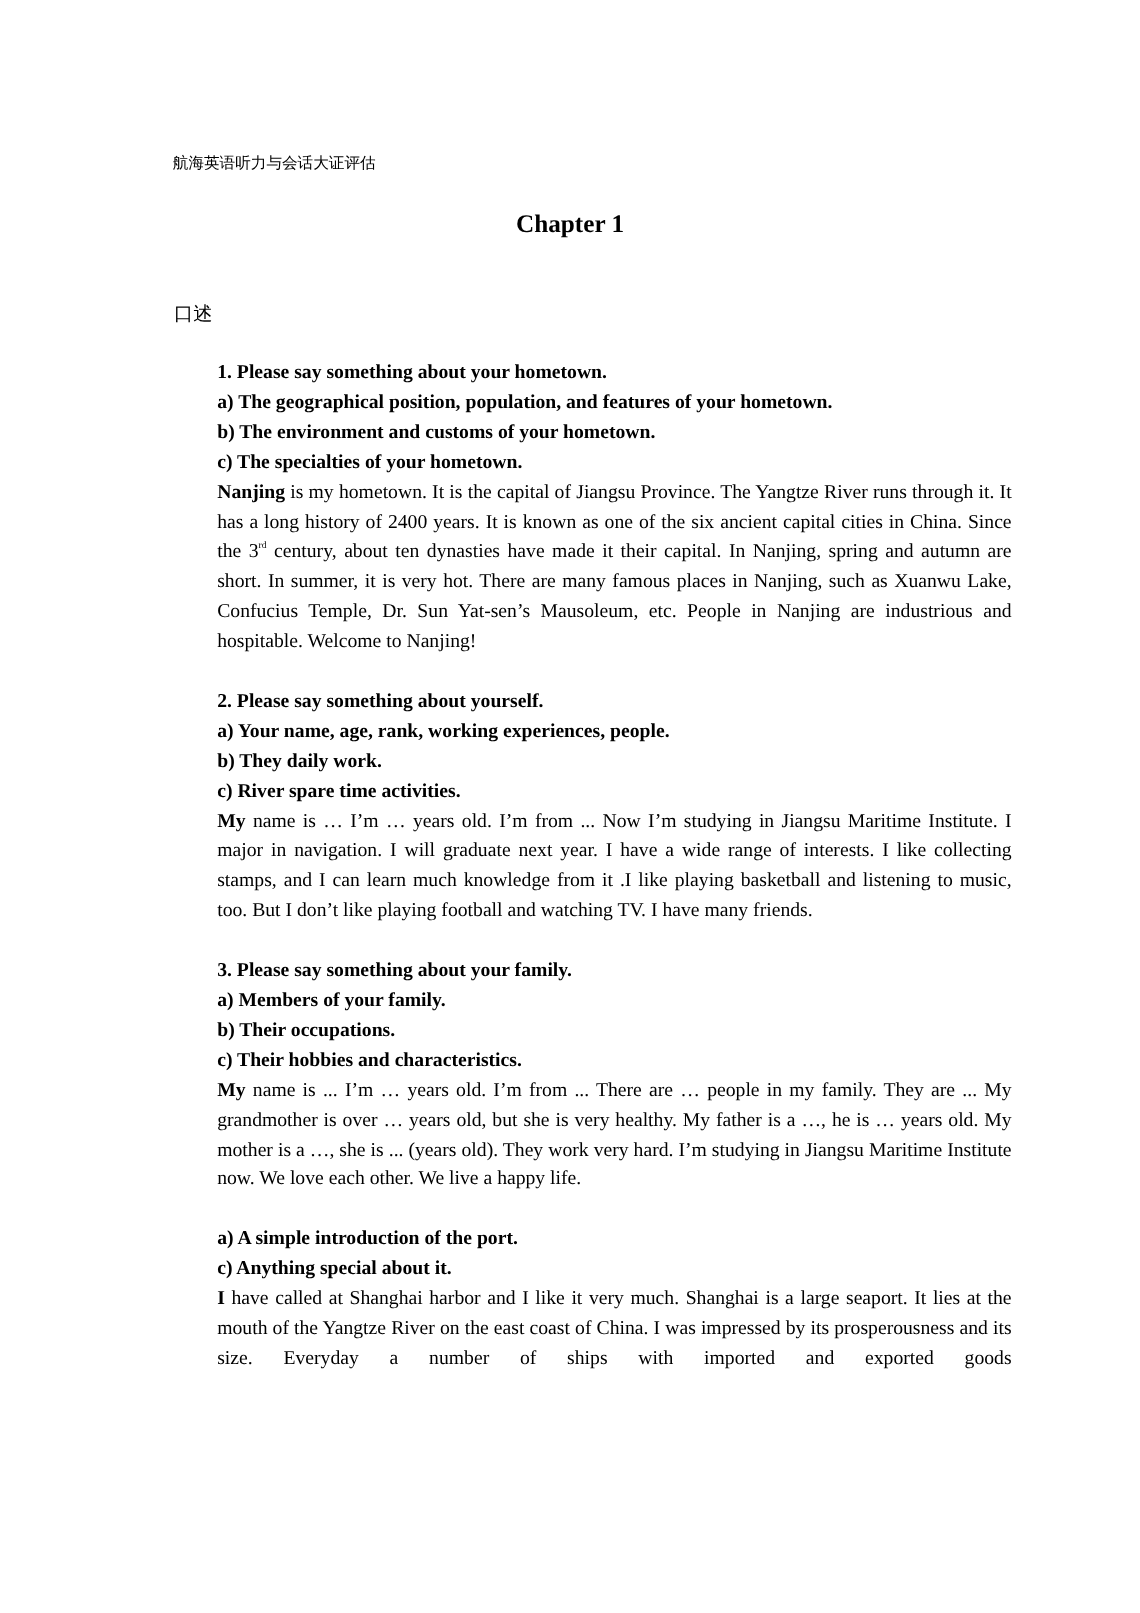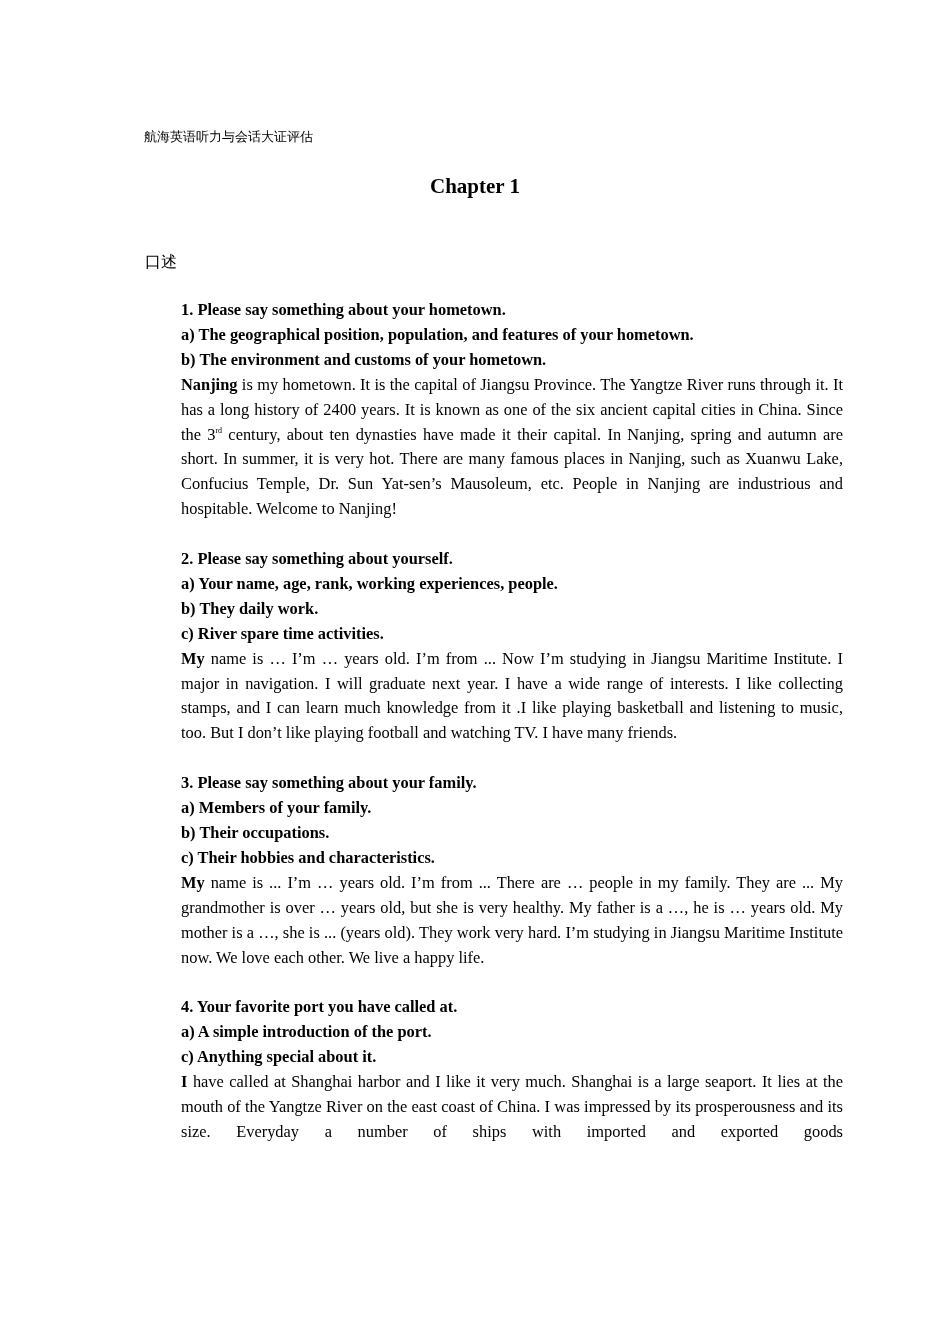--- a/index.html
+++ b/index.html
@@ -27,20 +27,21 @@
   <div class="title">航海英语听力与会话大证评估</div>
   <div class="chapter">Chapter 1</div>
   <div class="section-label">口述</div>
 
   <div class="body">
 
     <div class="q">
       <span class="qline">1. Please say something about your hometown.</span>
       <span class="qline">a) The geographical position, population, and features of your hometown.</span>
       <span class="qline">b) The environment and customs of your hometown.</span>
+      <span class="qline">c) The specialties of your hometown.</span>
       <p class="ans"><span class="lead">Nanjing</span><span> is my hometown. It is the capital of Jiangsu Province. The Yangtze River runs through it. It has a long history of 2400 years. It is known as one of the six ancient capital cities in China. Since the 3</span><sup>rd</sup><span> century, about ten dynasties have made it their capital. In Nanjing, spring and autumn are short. In summer, it is very hot. There are many famous places in Nanjing, such as Xuanwu Lake, Confucius Temple, Dr. Sun Yat-sen’s Mausoleum, etc. People in Nanjing are industrious and hospitable. Welcome to Nanjing!</span></p>
     </div>
     <div class="gap"></div>
 
     <div class="q">
       <span class="qline">2. Please say something about yourself.</span>
       <span class="qline">a) Your name, age, rank, working experiences, people.</span>
       <span class="qline">b) They daily work.</span>
       <span class="qline">c) River spare time activities.</span>
       <p class="ans"><span class="lead">My</span><span> name is … I’m … years old. I’m from ... Now I’m studying in Jiangsu Maritime Institute. I major in navigation. I will graduate next year. I have a wide range of interests. I like collecting stamps, and I can learn much knowledge from it .I like playing basketball and listening to music, too. But I don’t like playing football and watching TV. I have many friends.</span></p>
@@ -50,20 +51,19 @@
     <div class="q">
       <span class="qline">3. Please say something about your family.</span>
       <span class="qline">a) Members of your family.</span>
       <span class="qline">b) Their occupations.</span>
       <span class="qline">c) Their hobbies and characteristics.</span>
       <p class="ans"><span class="lead">My</span><span> name is ... I’m … years old. I’m from ... There are … people in my family. They are ... My grandmother is over … years old, but she is very healthy. My father is a …, he is … years old. My mother is a …, she is ... (years old). They work very hard. I’m studying in Jiangsu Maritime Institute now. We love each other. We live a happy life.</span></p>
     </div>
     <div class="gap"></div>
 
     <div class="q">
-      <span class="qline">4. Your favorite port you have called at.</span>
       <span class="qline">a) A simple introduction of the port.</span>
       <span class="qline">c) Anything special about it.</span>
       <p class="ans" style="text-align-last: justify;"><span class="lead">I</span><span> have called at Shanghai harbor and I like it very much. Shanghai is a large seaport. It lies at the mouth of the Yangtze River on the east coast of China.  I was impressed by its prosperousness and its size. Everyday a number of ships with imported and exported goods</span></p>
     </div>
 
   </div>
 </div>
 
 </body></html>

